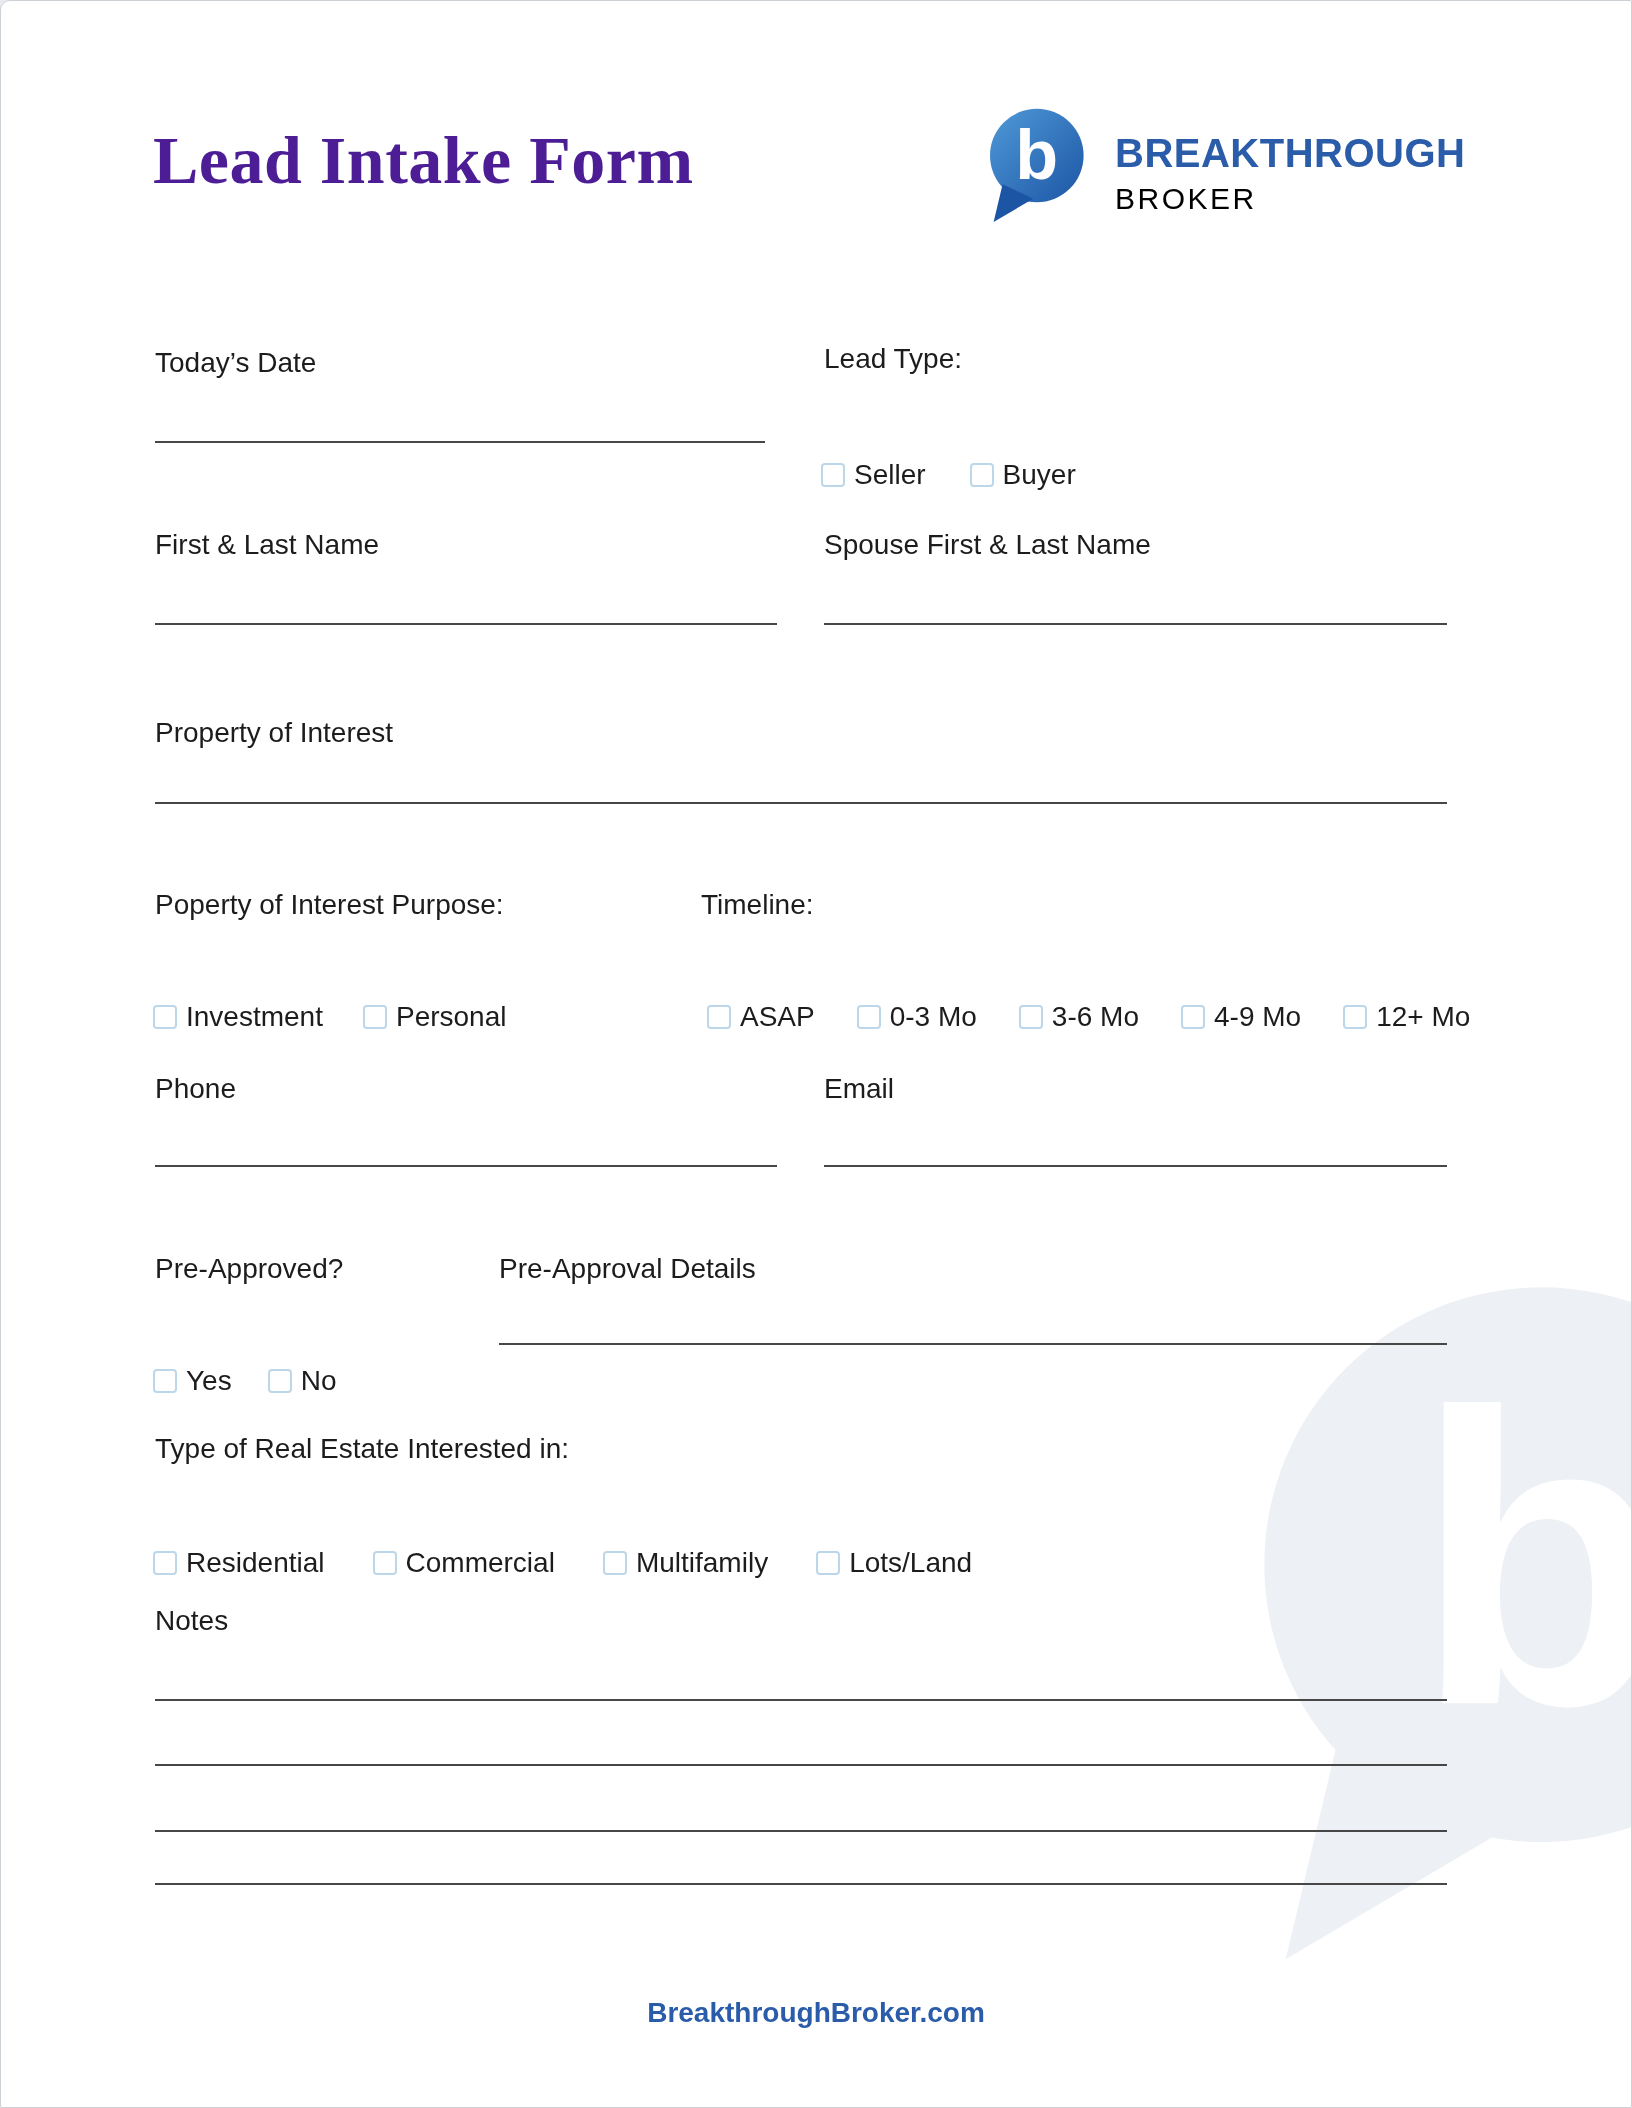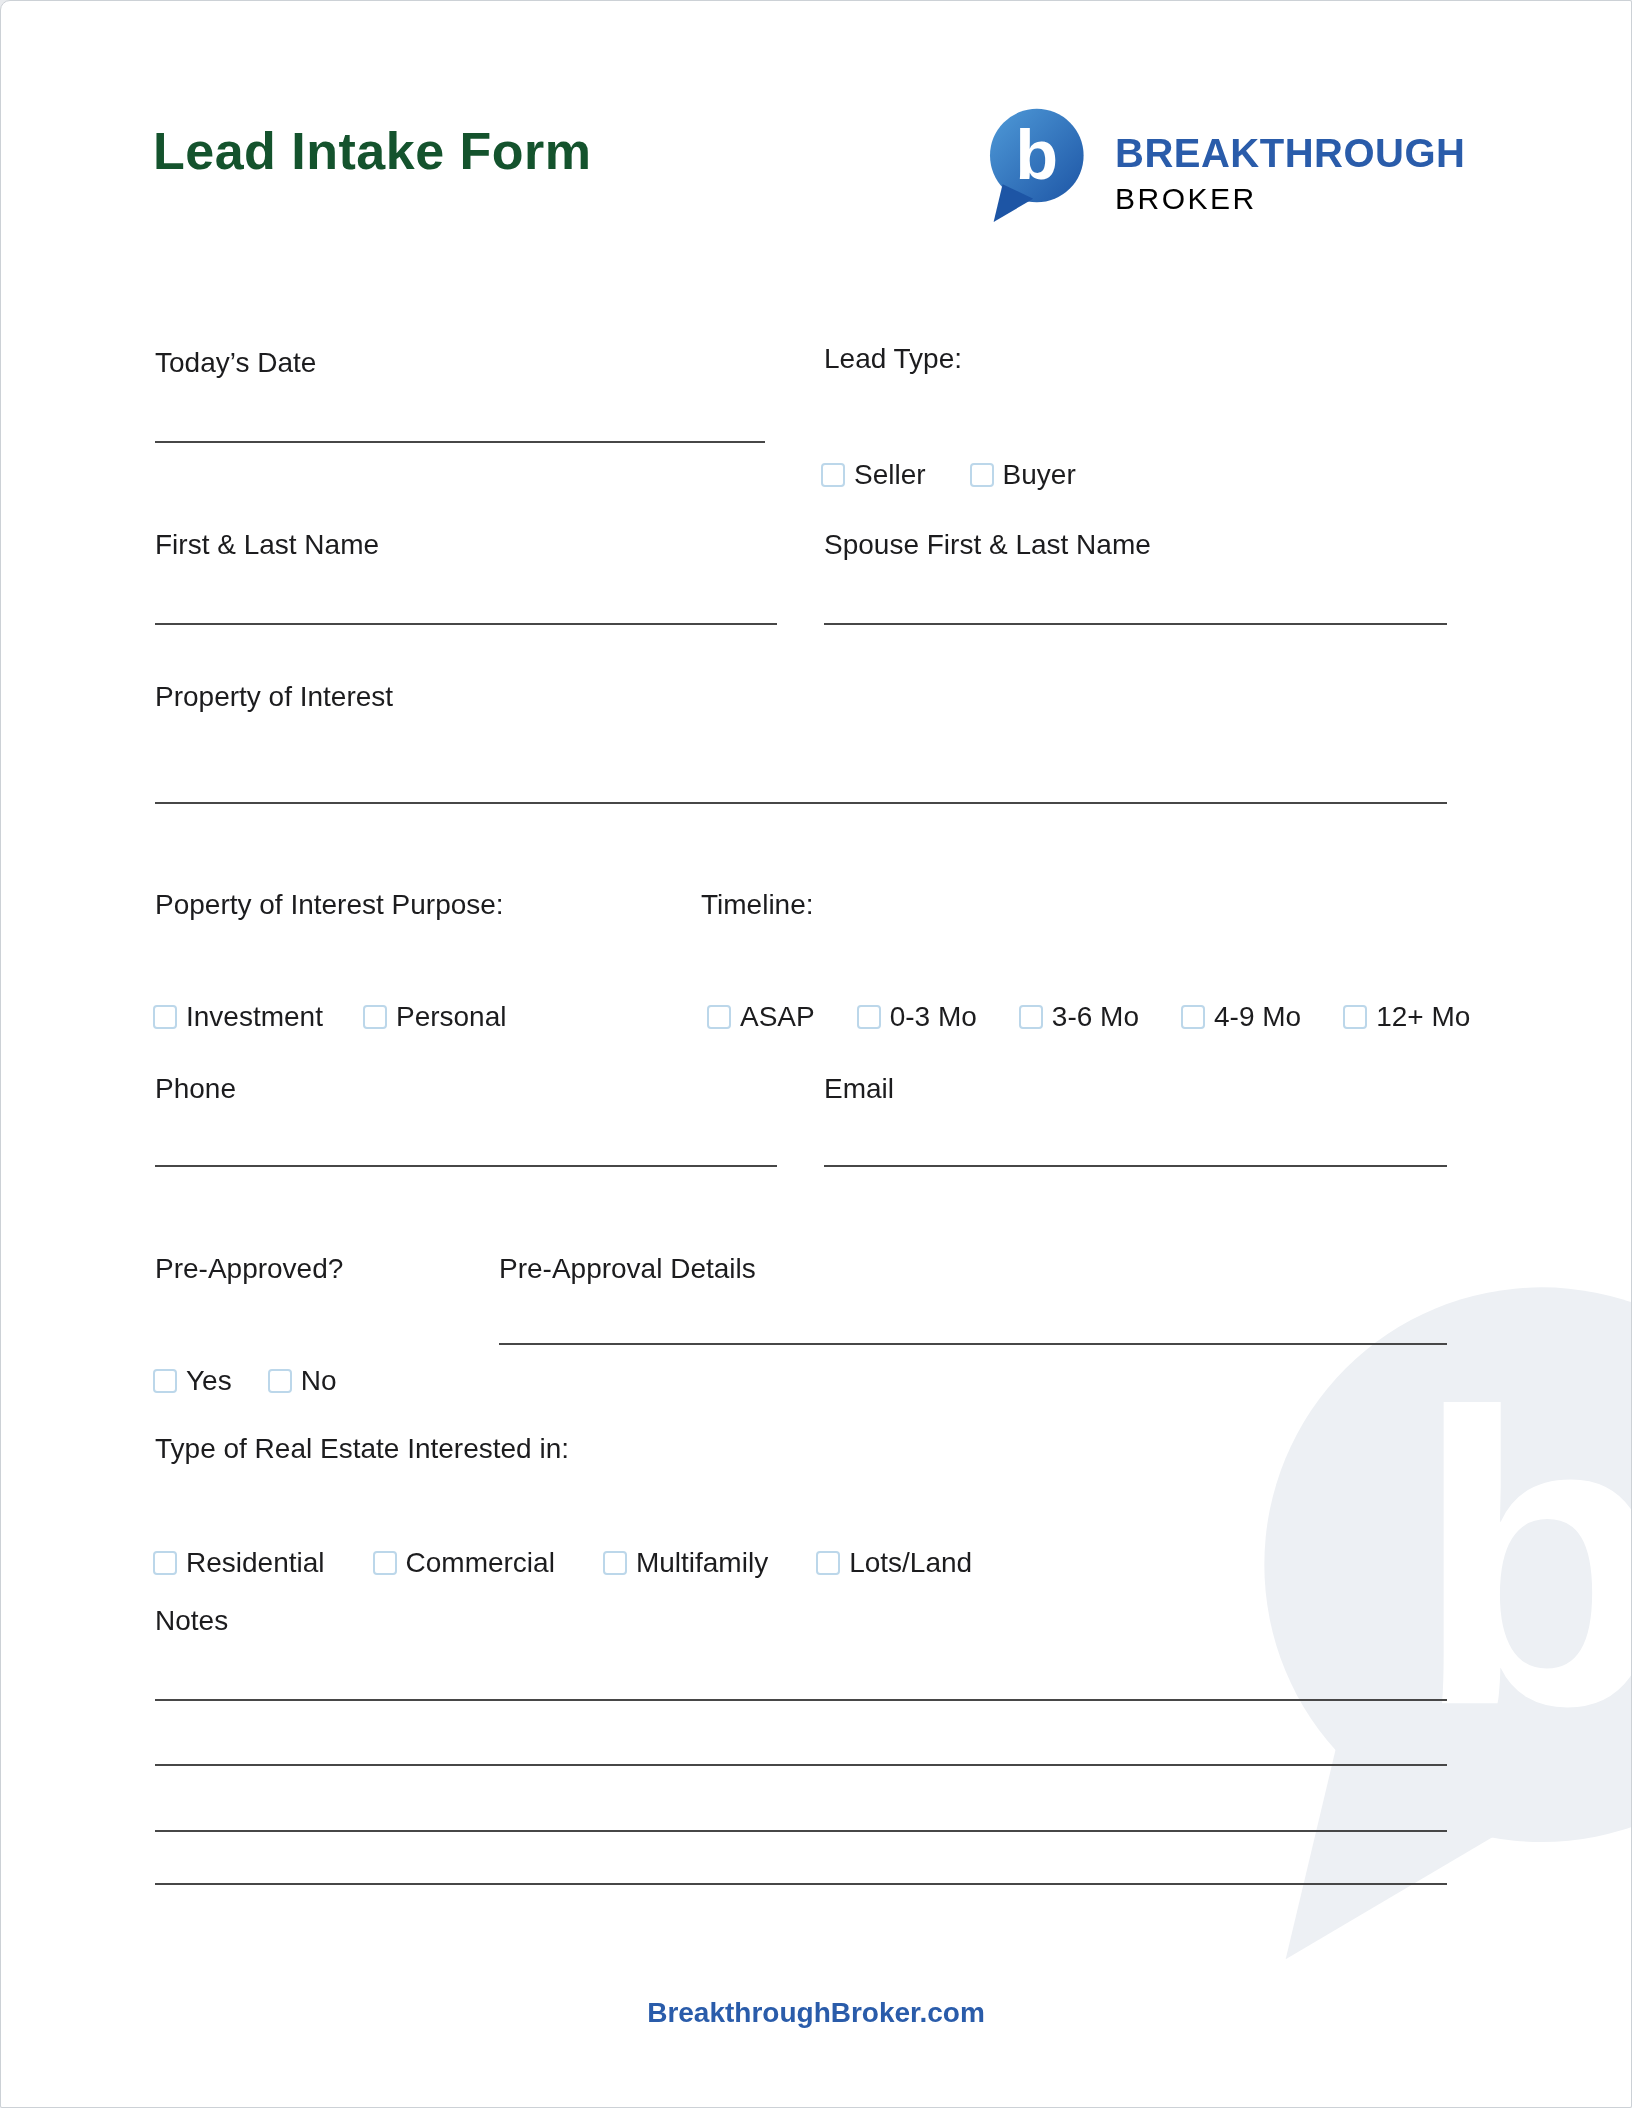--- a/index.html
+++ b/index.html
@@ -13,21 +13,21 @@
     border:1px solid #ccd1d6;
     border-radius:10px 2px 2px 2px;
     overflow:hidden;
   }
   .content { position:absolute; inset:0; z-index:1; }
 
   .watermark { position:absolute; left:1210px; top:1265px; width:640px; height:704px; z-index:0; }
 
   .title {
     position:absolute; left:152px; top:120px;
-    font-size:52px; font-weight:bold; color:#14532d; letter-spacing:0.5px;
+    font-size:68px; font-weight:bold; color:#4c1d95; letter-spacing:0.5px;font-family:Liberation Serif, serif;
   }
 
   .logo { position:absolute; left:980px; top:104px; display:flex; align-items:flex-start; }
   .logo-mark { width:108px; height:119px; flex:0 0 auto; }
   .logo-text { margin-left:26px; padding-top:26px; }
   .logo-line1 { font-size:40px; font-weight:bold; color:#2a5caa; letter-spacing:0.5px; line-height:45px; }
   .logo-line2 { font-size:30px; font-weight:400; color:#000000; letter-spacing:2.5px; line-height:45px; }
 
   .label { position:absolute; font-size:28px; color:#1c1c1e; white-space:nowrap; }
 
@@ -94,21 +94,21 @@
         <span class="cb-label">Buyer</span>
       </div>
     </div>
 
     <div class="label" style="left:154px; top:528px;">First &amp; Last Name</div>
     <div class="write-line" style="left:154px; top:622px; width:622px;"></div>
 
     <div class="label" style="left:823px; top:528px;">Spouse First &amp; Last Name</div>
     <div class="write-line" style="left:823px; top:622px; width:623px;"></div>
 
-    <div class="label" style="left:154px; top:680px;">Property of Interest</div>
+    <div class="label" style="left:154px; top:716px;">Property of Interest</div>
     <div class="write-line" style="left:154px; top:801px; width:1292px;"></div>
 
     <div class="label" style="left:154px; top:888px;">Poperty of Interest Purpose:</div>
     <div class="label" style="left:700px; top:888px;">Timeline:</div>
 
     <div class="cb-row" style="left:152px; top:952px; gap:40px;">
       <div class="cb-item">
         <span class="cb"></span>
         <span class="cb-label">Investment</span>
       </div>

